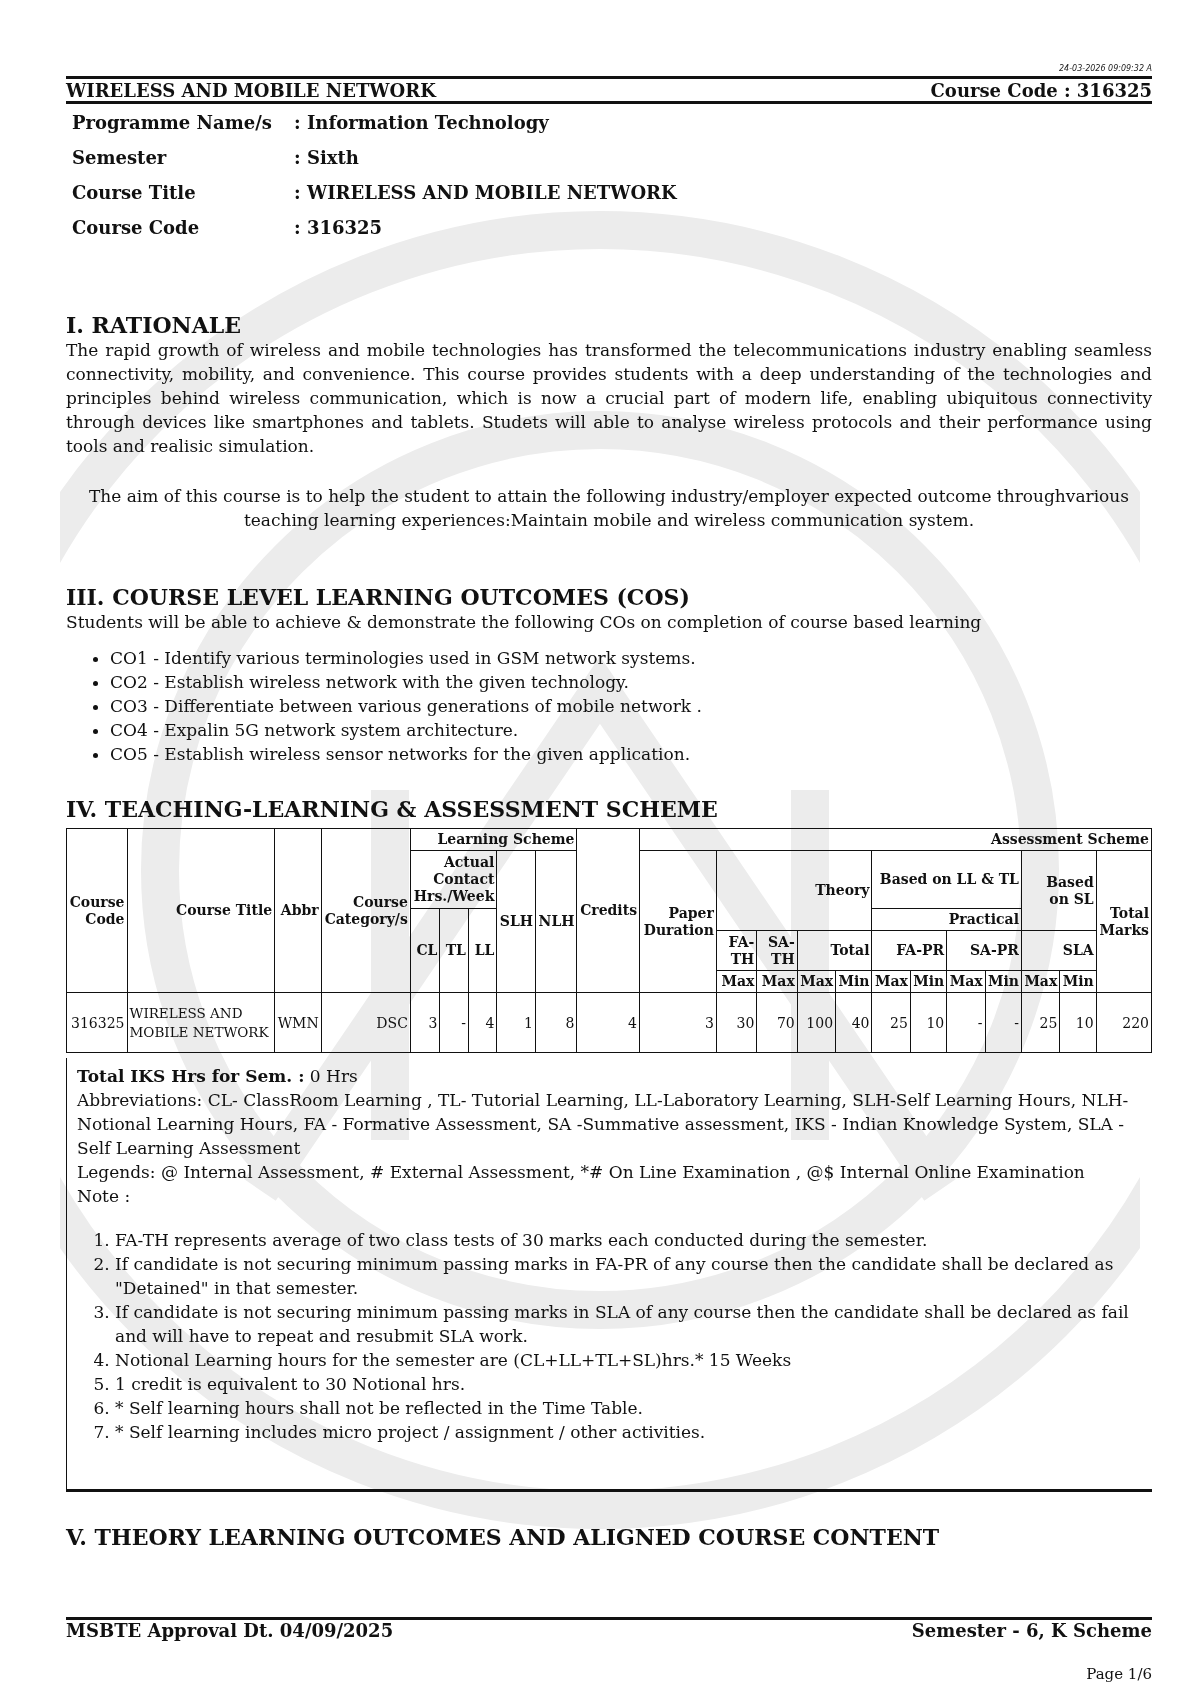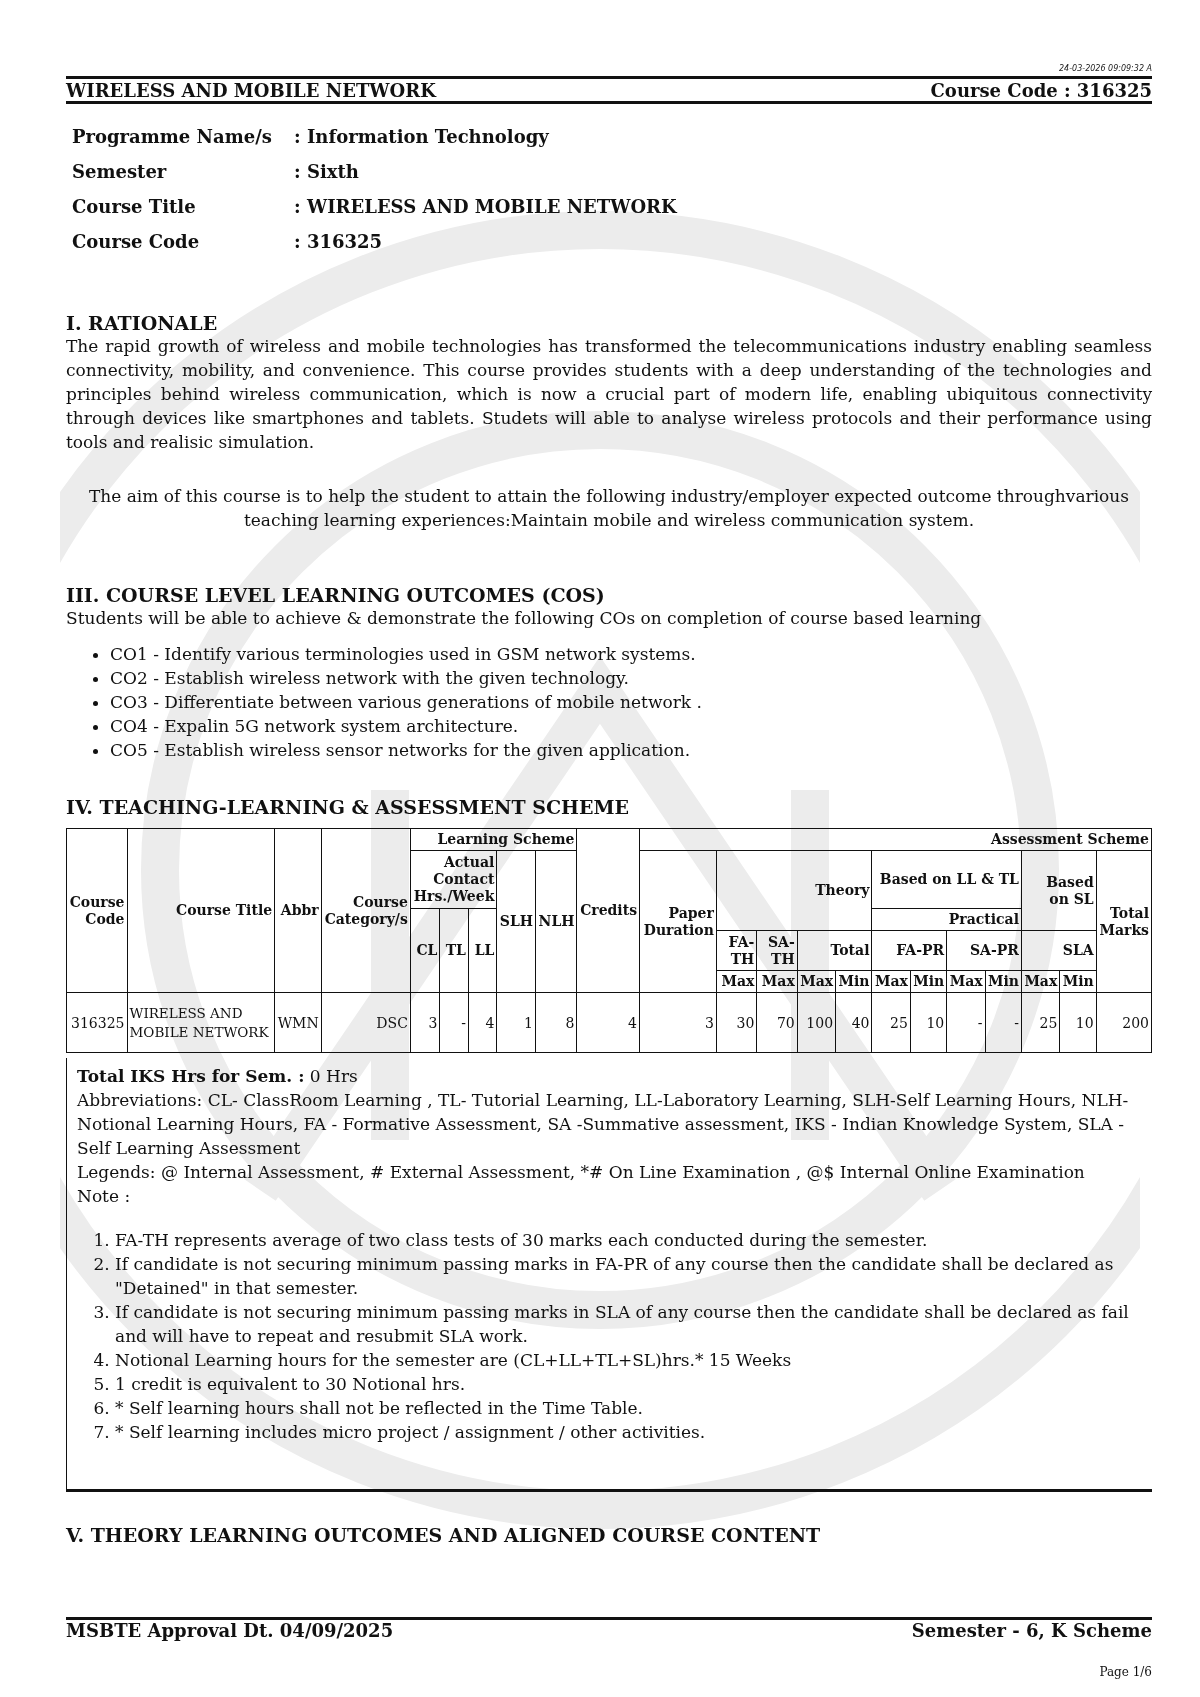--- a/index.html
+++ b/index.html
@@ -2,36 +2,36 @@
 <html><head>
   <meta charset="utf-8">
   <style>
     html, body { margin: 0; padding: 0; background: #ffffff; }
     body { width: 1200px; height: 1697px; position: relative; overflow: hidden; font-family: "DejaVu Serif", serif; color: #111; }
     .watermark { position: absolute; left: 60px; top: 90px; width: 1080px; height: 1560px; pointer-events: none; z-index: 0; }
     .page { position: absolute; left: 0; top: 0; width: 1200px; height: 1697px; z-index: 1; }
     .timestamp { position: absolute; right: 48px; top: 64px; font-size: 8px; font-style: italic; font-family: "DejaVu Sans", sans-serif; color: #222; }
     .hdr { position: absolute; left: 66px; width: 1086px; top: 76px; height: 28px; border-top: 3px solid #111; border-bottom: 3px solid #111; box-sizing: border-box; display: flex; justify-content: space-between; align-items: center; font-weight: bold; font-size: 18px; }
     .info { position: absolute; left: 72px; top: 112px; font-size: 18px; font-weight: bold; }
-    .info-row { display: flex; height: 35px; align-items: flex-end; }
+    .info-row { display: flex; height: 35px; align-items: flex-start; }
     .info-label { width: 222px; }
     .section { position: absolute; left: 66px; width: 1086px; font-size: 17px; }
-    .sec-title { font-weight: bold; font-size: 19px; }
+    .sec-title { font-weight: bold; font-size: 22px; }
     .sec-body { line-height: 24px; text-align: justify; }
     .justify-last { text-align: justify; text-align-last: left; }
     ul.cos { margin: 12px 0 0 0; padding-left: 44px; line-height: 24px; }
     ul.cos li { list-style: disc; }
     table.scheme { position: absolute; left: 66px; top: 828px; width: 1086px; border-collapse: collapse; font-size: 14px; }
     table.scheme td, table.scheme th { border: 1.5px solid #111; text-align: right; padding: 0 2px; font-weight: normal; }
     table.scheme th { font-weight: bold; font-size: 14px; line-height: 17px; }
     table.scheme td.title-cell { text-align: left; font-size: 13.5px; line-height: 19px; }
     .notes { position: absolute; left: 66px; top: 1058px; width: 1086px; height: 434px; border-left: 1.5px solid #111; border-bottom: 3px solid #111; box-sizing: border-box; padding: 6px 10px; font-size: 17px; line-height: 24px; }
     .notes ol { margin: 20px 0 0 0; padding-left: 38px; }
     .footer { position: absolute; left: 66px; width: 1086px; top: 1617px; border-top: 3px solid #111; display: flex; justify-content: space-between; font-weight: bold; font-size: 18px; padding-top: 0; }
-    .pageno { position: absolute; right: 48px; top: 1665px; font-size: 12px; }
+    .pageno { position: absolute; right: 48px; top: 1665px; font-size: 15px; }
   </style>
 </head>
 <body>
 
 <svg class="watermark" viewBox="0 0 1080 1560" xmlns="http://www.w3.org/2000/svg">
   <g fill="none" stroke="#ececec" stroke-width="38">
     <circle cx="540" cy="780" r="640"></circle>
     <circle cx="540" cy="780" r="440"></circle>
     <path d="M200 1100 L540 600 L880 1100"></path>
     <path d="M330 700 L330 1050 M750 700 L750 1050"></path>
@@ -176,21 +176,21 @@
       <td>30</td>
       <td>70</td>
       <td>100</td>
       <td>40</td>
       <td>25</td>
       <td>10</td>
       <td>-</td>
       <td>-</td>
       <td>25</td>
       <td>10</td>
-      <td>200</td>
+      <td>220</td>
     </tr>
   </tbody>
     </table>
 
   <div class="notes">
     <div><b>Total IKS Hrs for Sem. :</b><span> 0 Hrs</span></div>
     <div>Abbreviations: CL- ClassRoom Learning , TL- Tutorial Learning, LL-Laboratory Learning, SLH-Self Learning Hours, NLH-Notional Learning Hours, FA - Formative Assessment, SA -Summative assessment, IKS - Indian Knowledge System, SLA - Self Learning Assessment</div>
     <div>Legends: @ Internal Assessment, # External Assessment, *# On Line Examination , @$ Internal Online Examination</div>
     <div>Note :</div>
     <ol>

